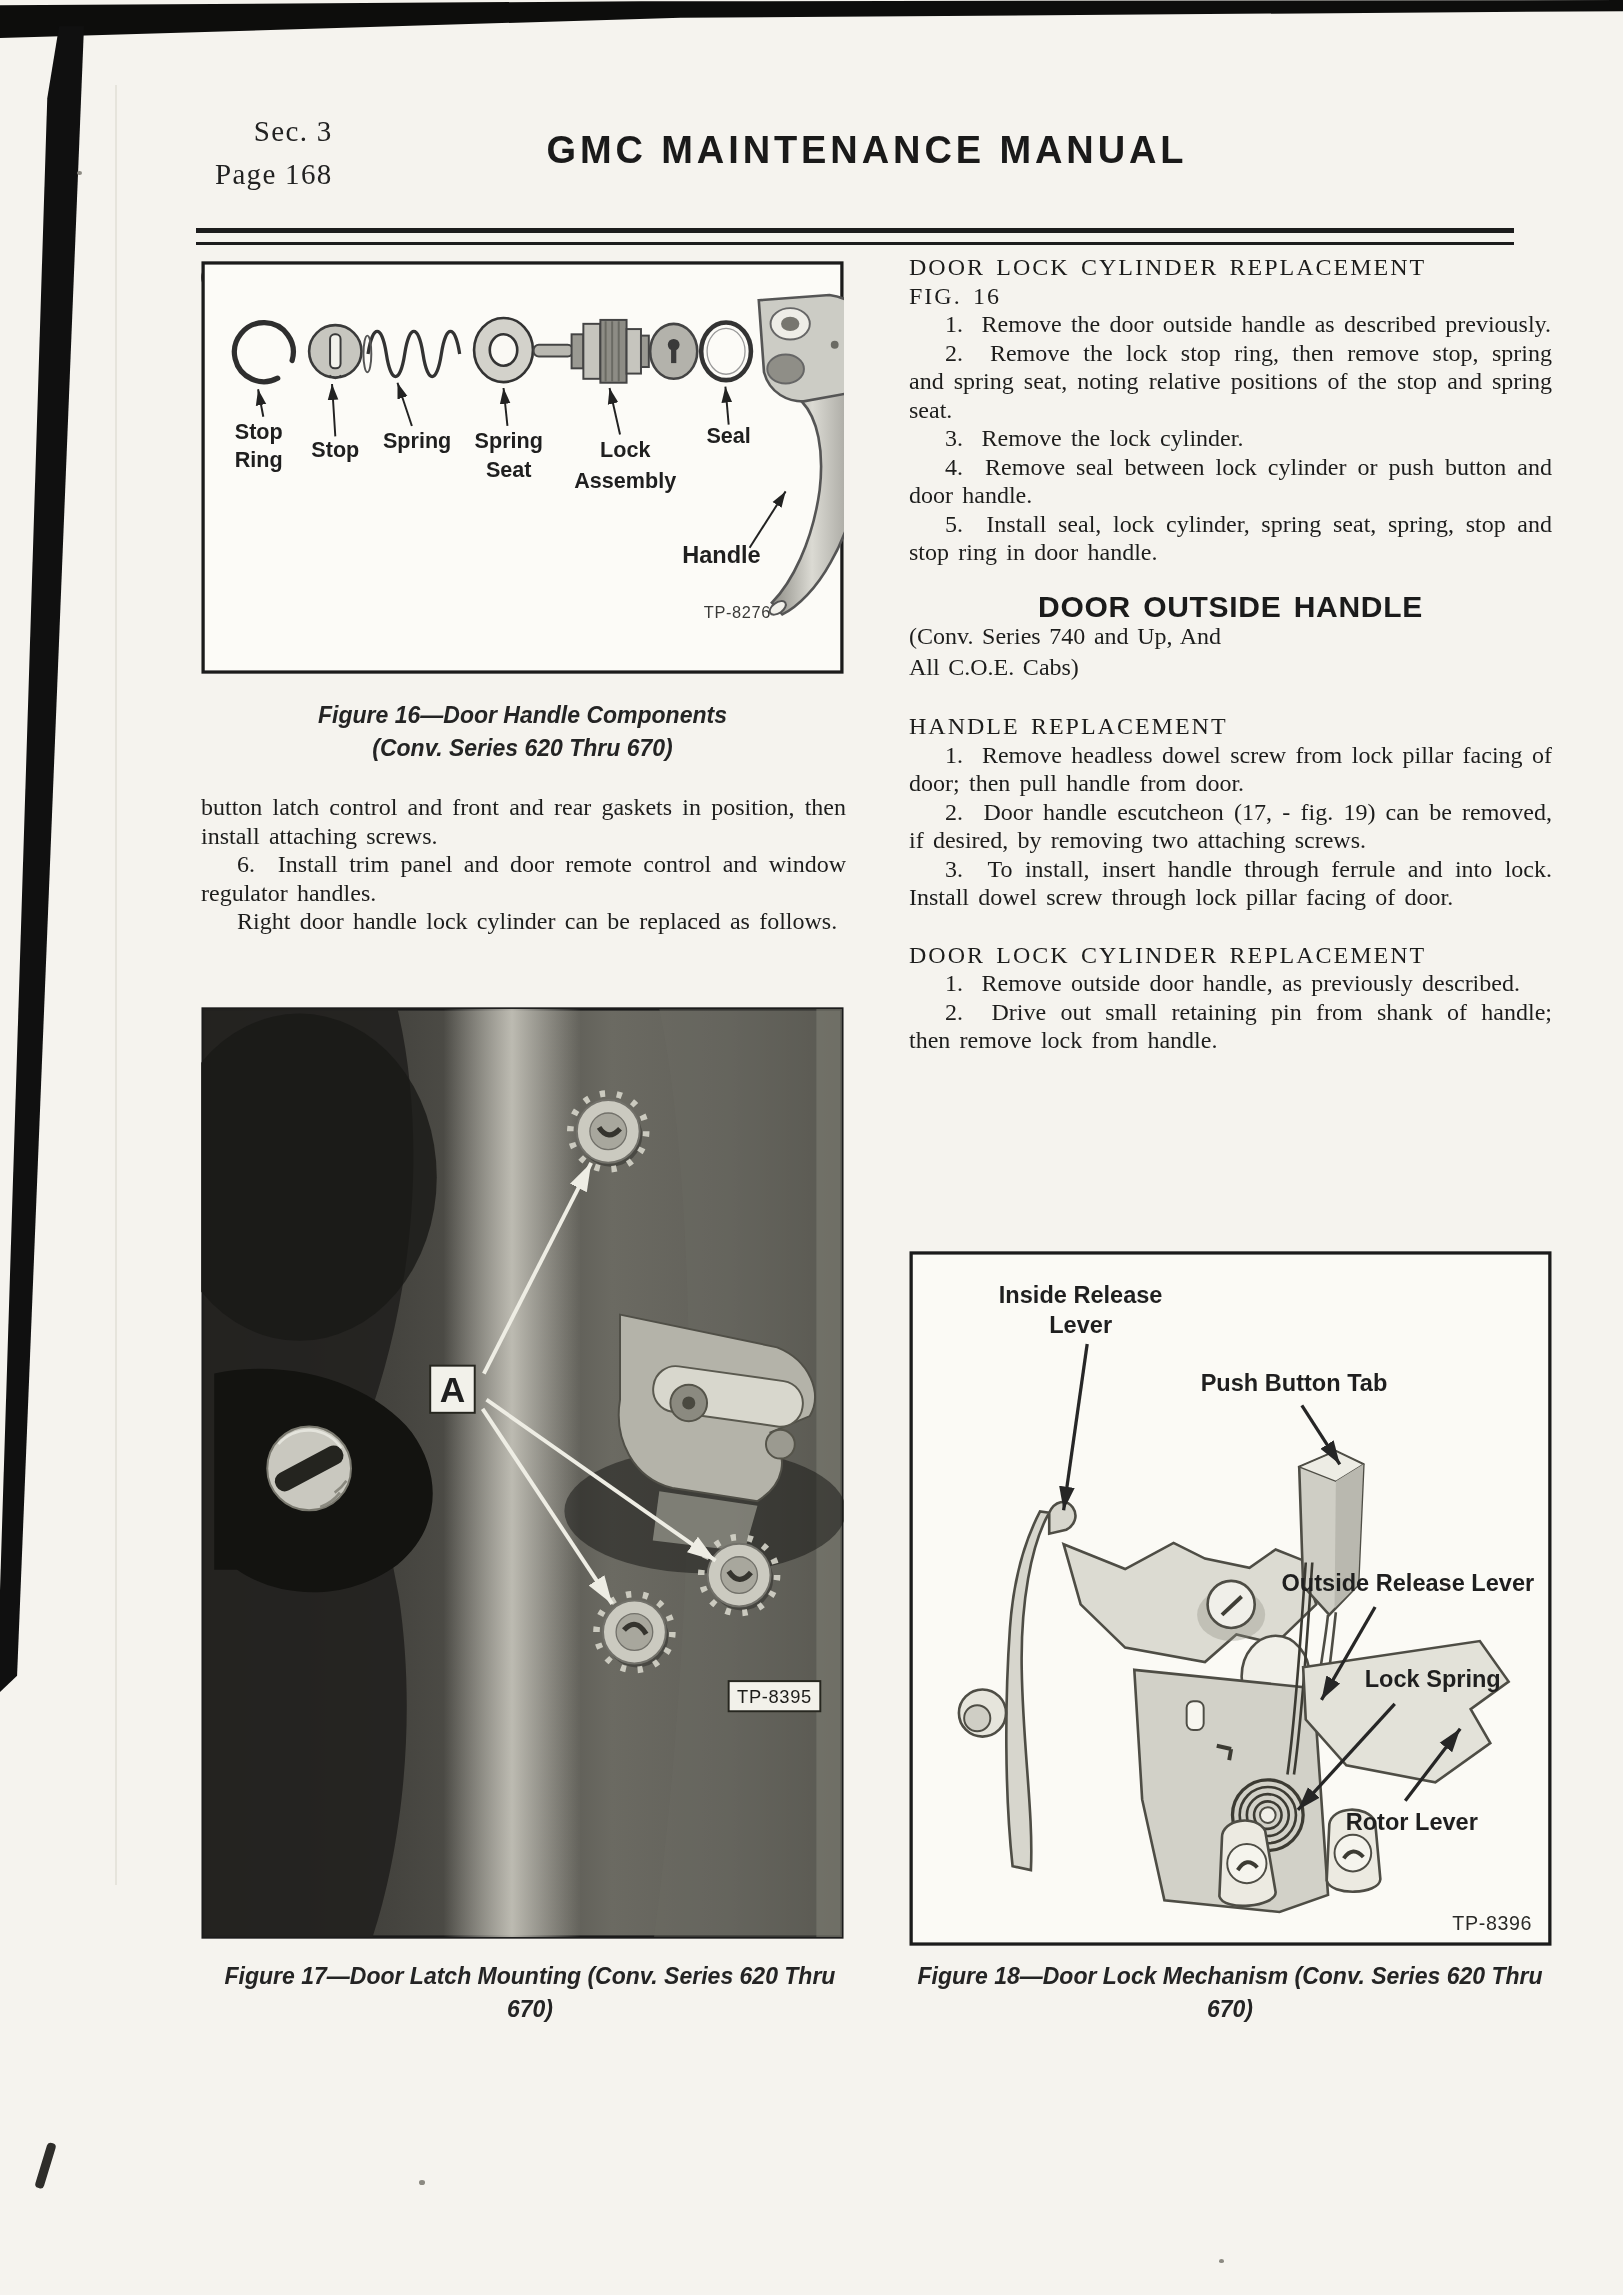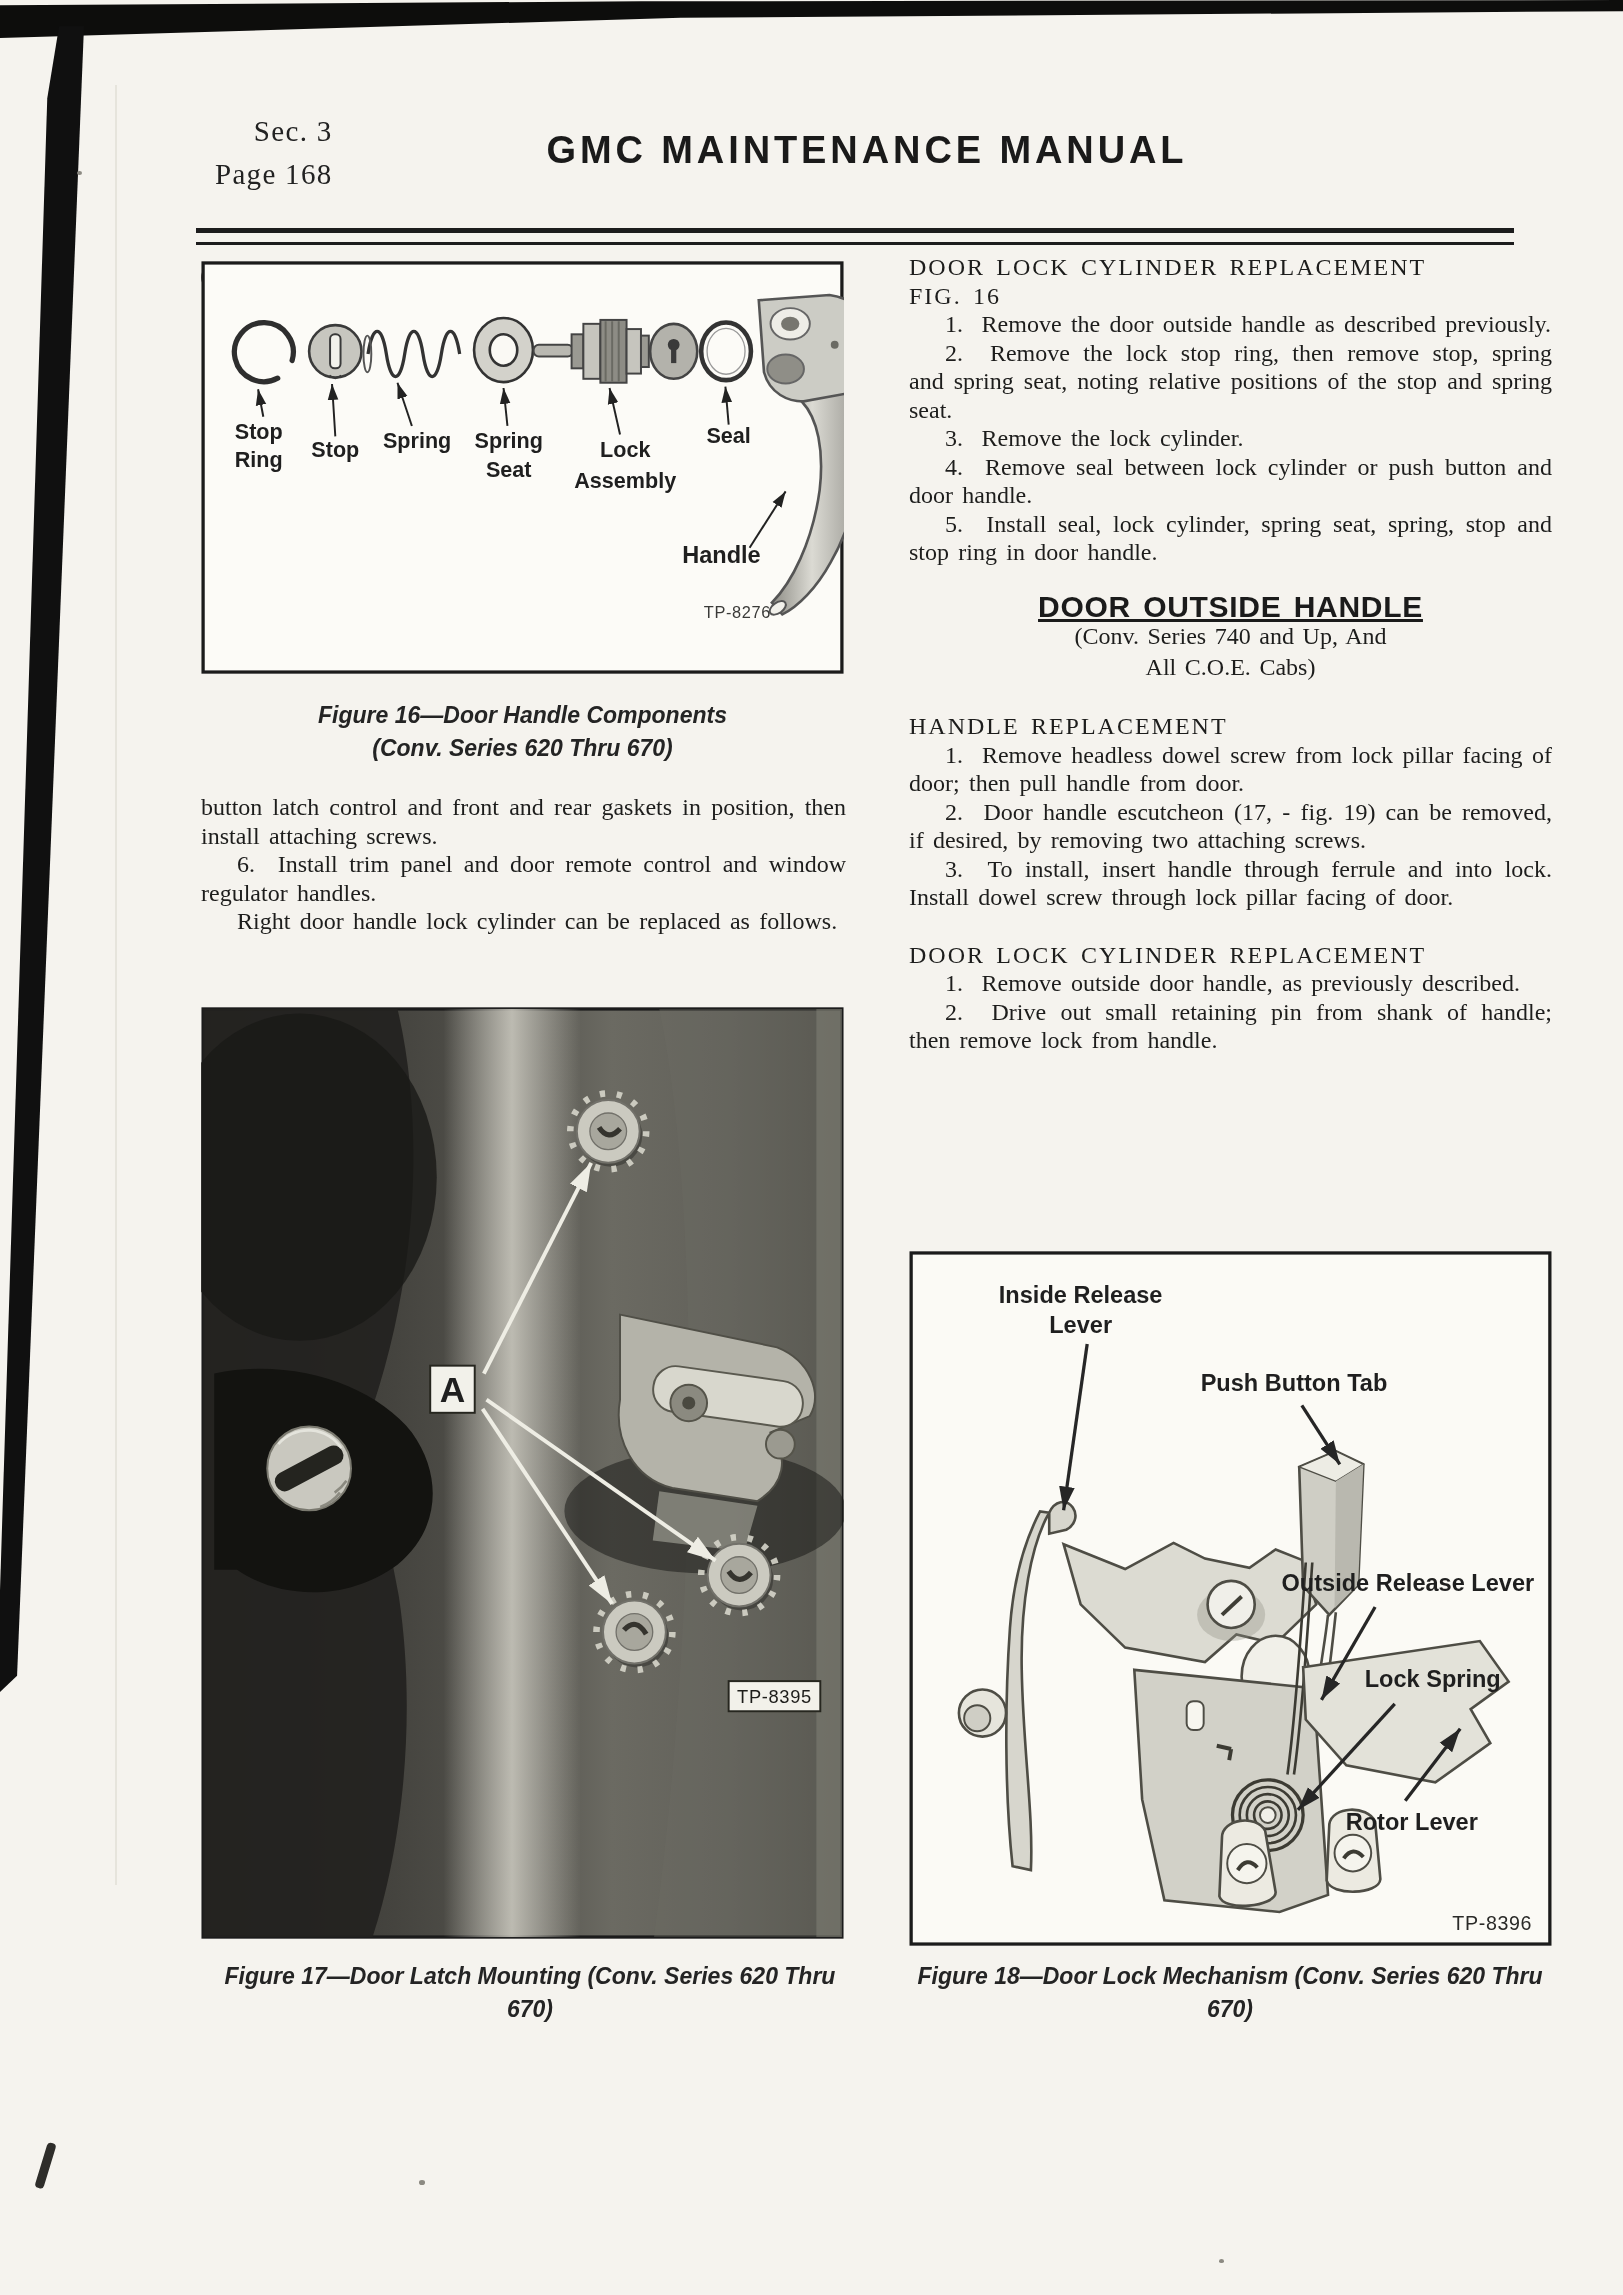--- a/index.html
+++ b/index.html
@@ -23,22 +23,22 @@
                    color:#222;transform:scaleX(.92);transform-origin:left top;}
 
   
   .body-text{font-size:24px;line-height:28.5px;text-align:justify;word-spacing:3.3px;color:#1d1d1c;}
   .body-text p{margin:0;}
   p.step{text-indent:36px;}
   .col-head{margin:0;font-size:24px;letter-spacing:2px;}
   .gap-lg{height:29px;}
   .gap-md{height:26px;}
 
-  .center-head{ text-align:center;font-weight:bold;font-size:30px;letter-spacing:0.7px;color:#1b1b1b;text-decoration:underline;}
-  .center-sub{text-align:center;font-size:24px;line-height:31px;word-spacing:2.6px;}
+  .center-head{ text-align:center;font-weight:bold;font-size:30px;letter-spacing:0.7px;color:#1b1b1b;}
+  .center-sub{text-align:left;font-size:24px;line-height:31px;word-spacing:2.6px;}
 
   .caption{font-family:"Liberation Sans",sans-serif;font-style:italic;font-weight:bold;
            font-size:23px;line-height:33px;color:#242424;text-align:center;}
 
   svg text{user-select:none;}
   .figlabel{font-family:"Liberation Sans",sans-serif;font-weight:bold;fill:#1f1f1f;}
   .crease{left:115px;top:85px;width:2px;height:1800px;background:#e6e4dc;}
 </style>
 </head>
 <body>

